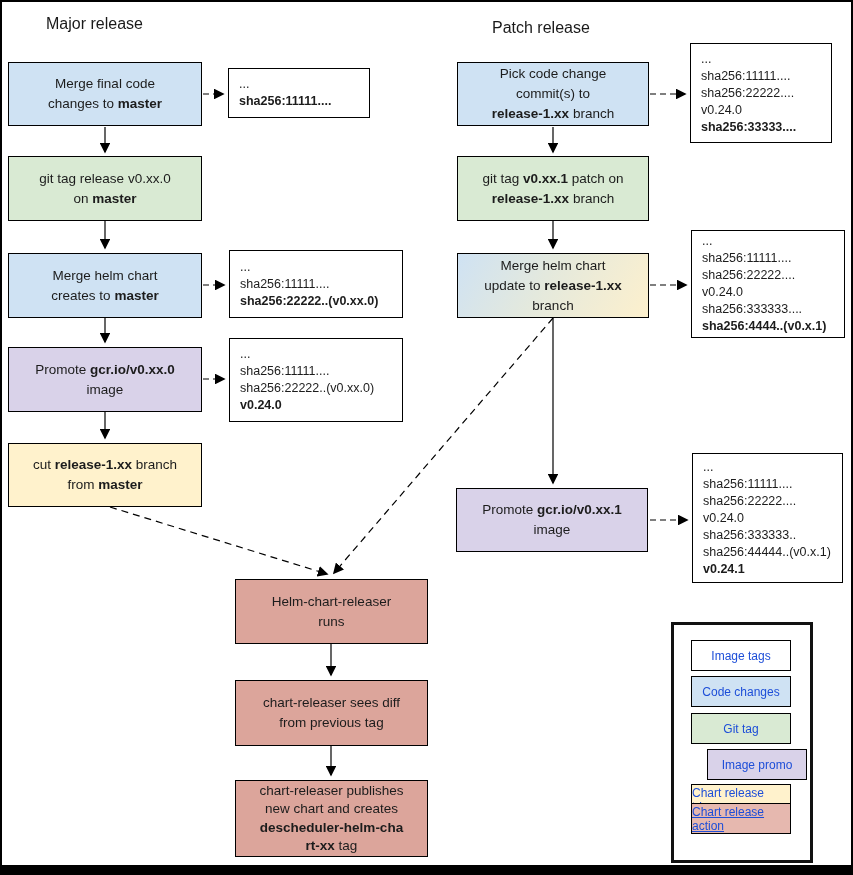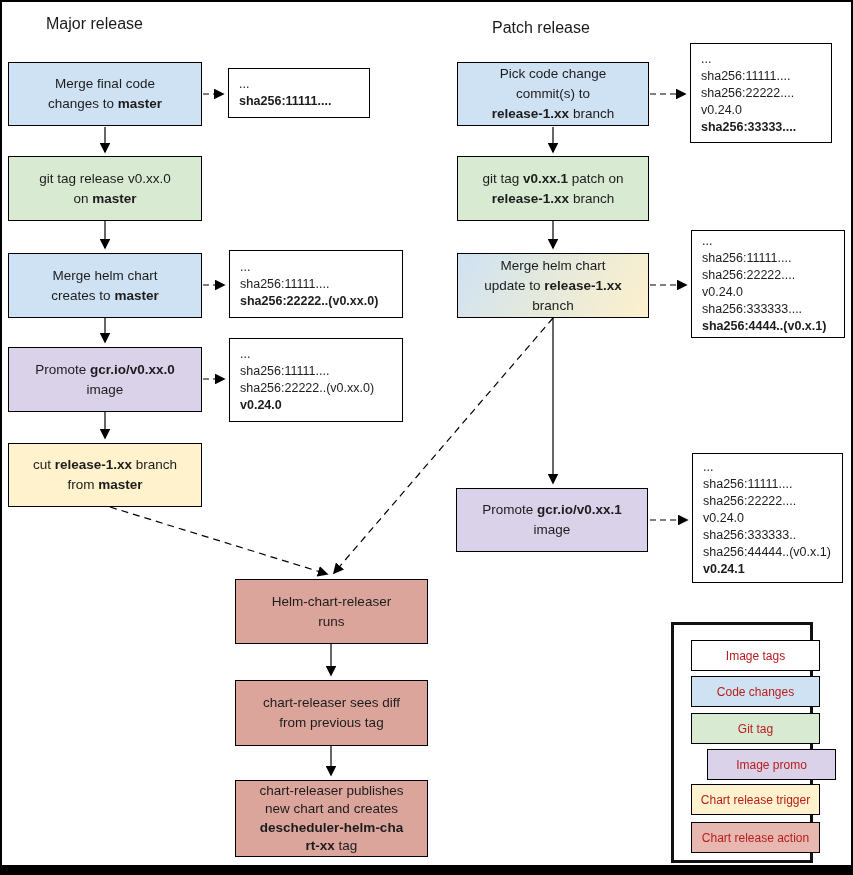--- a/index.html
+++ b/index.html
@@ -22,23 +22,23 @@
     font-size:12.5px; line-height:17px; padding:6px 10px; color:#1c1c1c;
     display:flex; flex-direction:column; justify-content:center;
   }
   .ann .line { white-space:nowrap; }
   b { font-weight:bold; }
   .bold { font-weight:bold; }
   .legend {
     position:absolute; box-sizing:border-box; border:3px solid #111; background:#fff;
   }
   .legend-item {
-    position:absolute; left:17px; width:129px; height:31px; box-sizing:border-box;
+    position:absolute; left:17px; width:100px; height:31px; box-sizing:border-box;
     border:1px solid #000; display:flex; align-items:center; justify-content:center;
-    text-align:right; font-size:12px; line-height:14px; color:#b91c1c;
+    text-align:left; font-size:12px; line-height:14px; color:#1d4ed8;
   }
 </style>
 </head>
 <body>
 
 <div id="stage">
 
   <div class="frame" style="left:0;top:0;width:853px;height:2px;"></div>
   <div class="frame" style="left:0;top:0;width:2px;height:875px;"></div>
   <div class="frame" style="left:851px;top:0;width:2px;height:875px;"></div>
@@ -182,18 +182,18 @@
     </div>
     <div class="legend-item" style="top: 88px; background-color: rgb(217, 234, 211);">
       <span>Git tag</span>
     </div>
     <div class="legend-item" style="top: 124px; background-color: rgb(217, 210, 233); margin-left: 16px;">
       <span>Image promo</span>
     </div>
     <div class="legend-item" style="top: 159px; background-color: rgb(255, 242, 204);">
       <span>Chart release trigger</span>
     </div>
-    <div class="legend-item" style="top: 197px; background-color: rgb(230, 184, 175);">
+    <div class="legend-item" style="top: 178px; background-color: rgb(230, 184, 175); text-decoration: underline;">
       <span>Chart release action</span>
     </div>
   </div>
 
 </div>
 
 </body></html>

